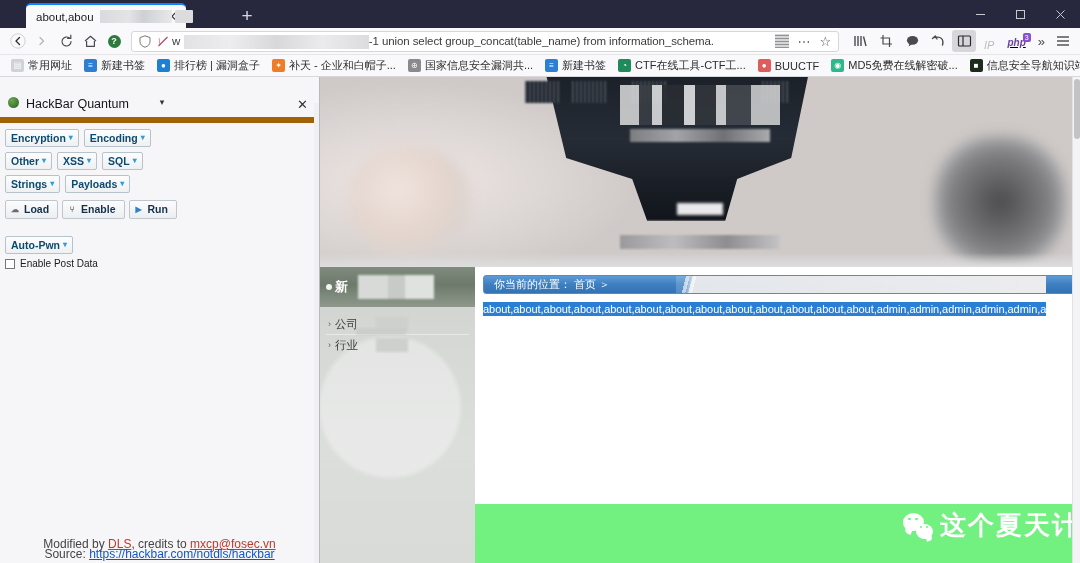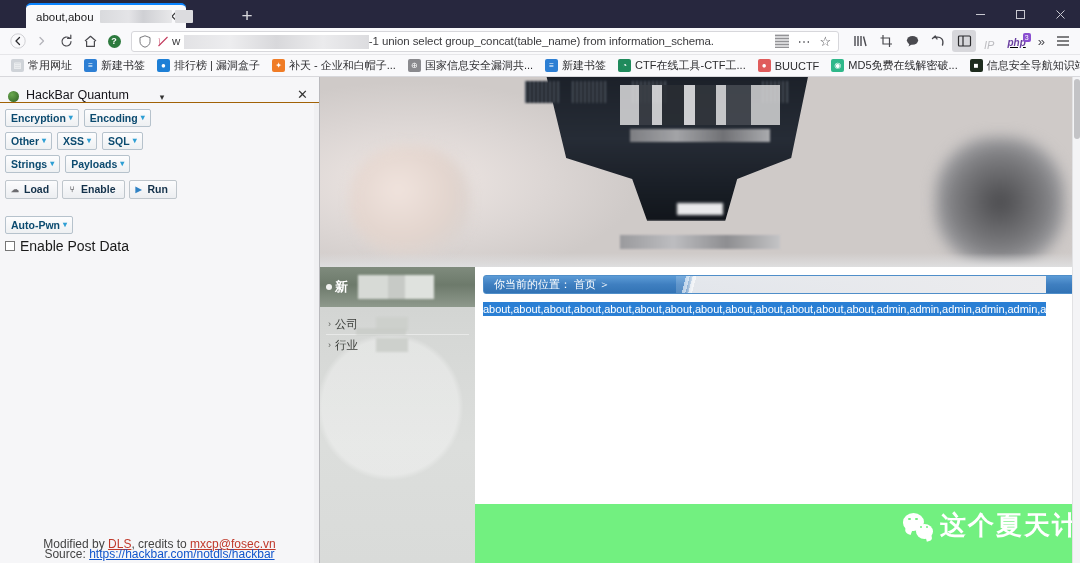--- a/index.html
+++ b/index.html
@@ -123,22 +123,22 @@
 
   
   .main { position: absolute; top: 77px; left: 0; right: 0; bottom: 0; display: flex; }
 
   
   .sidebar {
     width: 320px; background: #f6f6f8; border-right: 1px solid #b9b9bd;
     display: flex; flex-direction: column; position: relative;
   }
   .hb-header {
-    height: 26px; display: flex; align-items: flex-end; padding: 0 8px;
-    border-bottom: 1px solid #a16207; background: #f6f6f8;
+    height: 26px; display: flex; align-items: flex-start; padding: 0 8px;
+    border-bottom: 6px solid #a16207; background: #f6f6f8; margin-top: 20px;
   }
   .hb-logo {
     width: 11px; height: 11px; border-radius: 50%;
     background: radial-gradient(circle at 35% 32%, #6aa84f, #2d5e22);
     margin-right: 7px; flex: 0 0 11px;
   }
   .hb-title { font-size: 12.5px; color: #15141a; font-weight: 500; flex: 1;}
   .hb-caret { font-size: 9px; color: #333; margin-left: 4px; }
   .hb-close { font-size: 13px; color: #333; padding: 0 3px; }
   .hb-body { padding: 6px 5px 0 5px; flex: 1; display:flex; flex-direction:column;}
@@ -174,21 +174,21 @@
   .ta-grip {
     position: absolute; right: 1px; bottom: 1px; width: 8px; height: 8px;
     background: repeating-linear-gradient(135deg,#9a9a9e 0 1px,transparent 1px 3px);
   }
   .autopwn-row { margin-top: 9px; }
   .chk-row { display: flex; align-items: center; gap: 5px; margin-top: 4px; }
   .chkbox {
     width: 10px; height: 10px; border: 1px solid #767676; background: #fff;
     flex: 0 0 10px;
   }
-  .chk-label { font-size: 14px; color: #1a1a1a; text-align: center; }
+  .chk-label { font-size: 10px; color: #1a1a1a; text-align: center; }
   .hb-footer {
     padding: 0 0 4px 0; text-align: center; margin-top: auto;
   }
   .hb-footer div { font-size: 12px; color: #444; line-height: 10px; filter: blur(0.25px); }
   .hb-footer a { color: #c0392b; text-decoration: underline; }
   .hb-footer a.blue { color: #1155cc; }
   .sb-scroll {
     position: absolute; right: 0; top: 26px; bottom: 0; width: 5px; background: #f0f0f2;
   }
 

